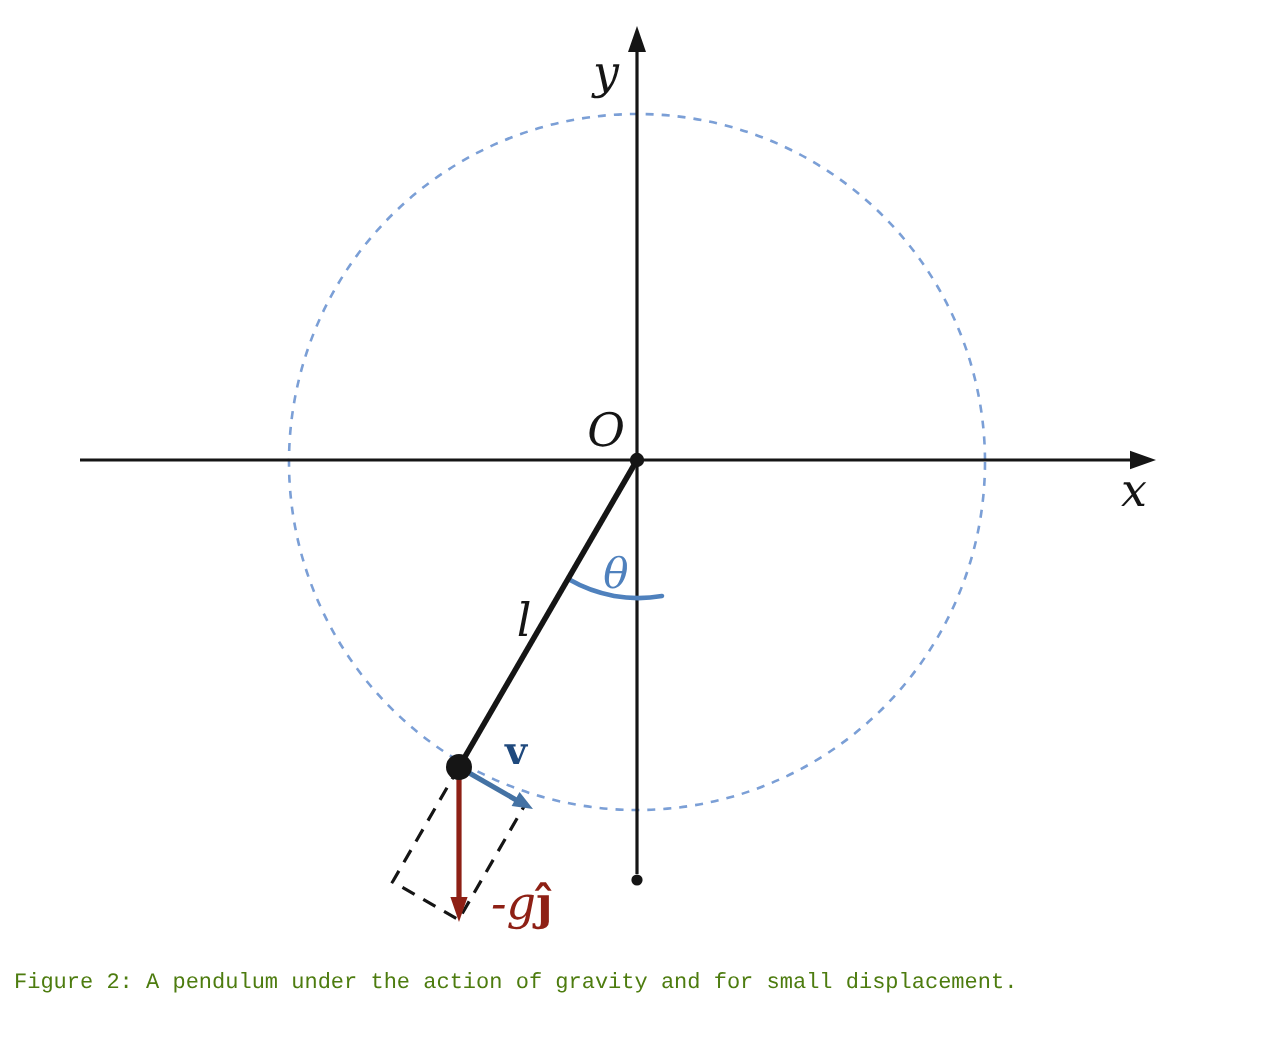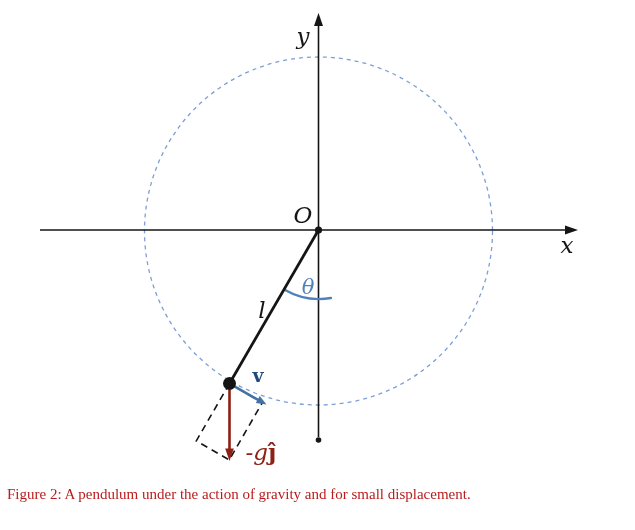--- a/index.html
+++ b/index.html
@@ -50,23 +50,23 @@
     font-style: italic;
   }
   .gravity-label .j-part {
     font-weight: bold;
   }
   .caption {
     position: absolute;
     left: 7px;
     top: 486px;
     width: 622px;
-    font-family: Liberation Serif, serif;
-    font-size: 15px;
-    color: #b91c1c;
+    font-family: Liberation Mono, monospace;
+    font-size: 11px;
+    color: #4d7c0f;
     white-space: nowrap;
   }
 </style>
 </head>
 <body>
 
 <div id="stage">
 
   <svg id="diagram" width="635" height="478" viewBox="0 0 635 478" xmlns="http://www.w3.org/2000/svg">
 

